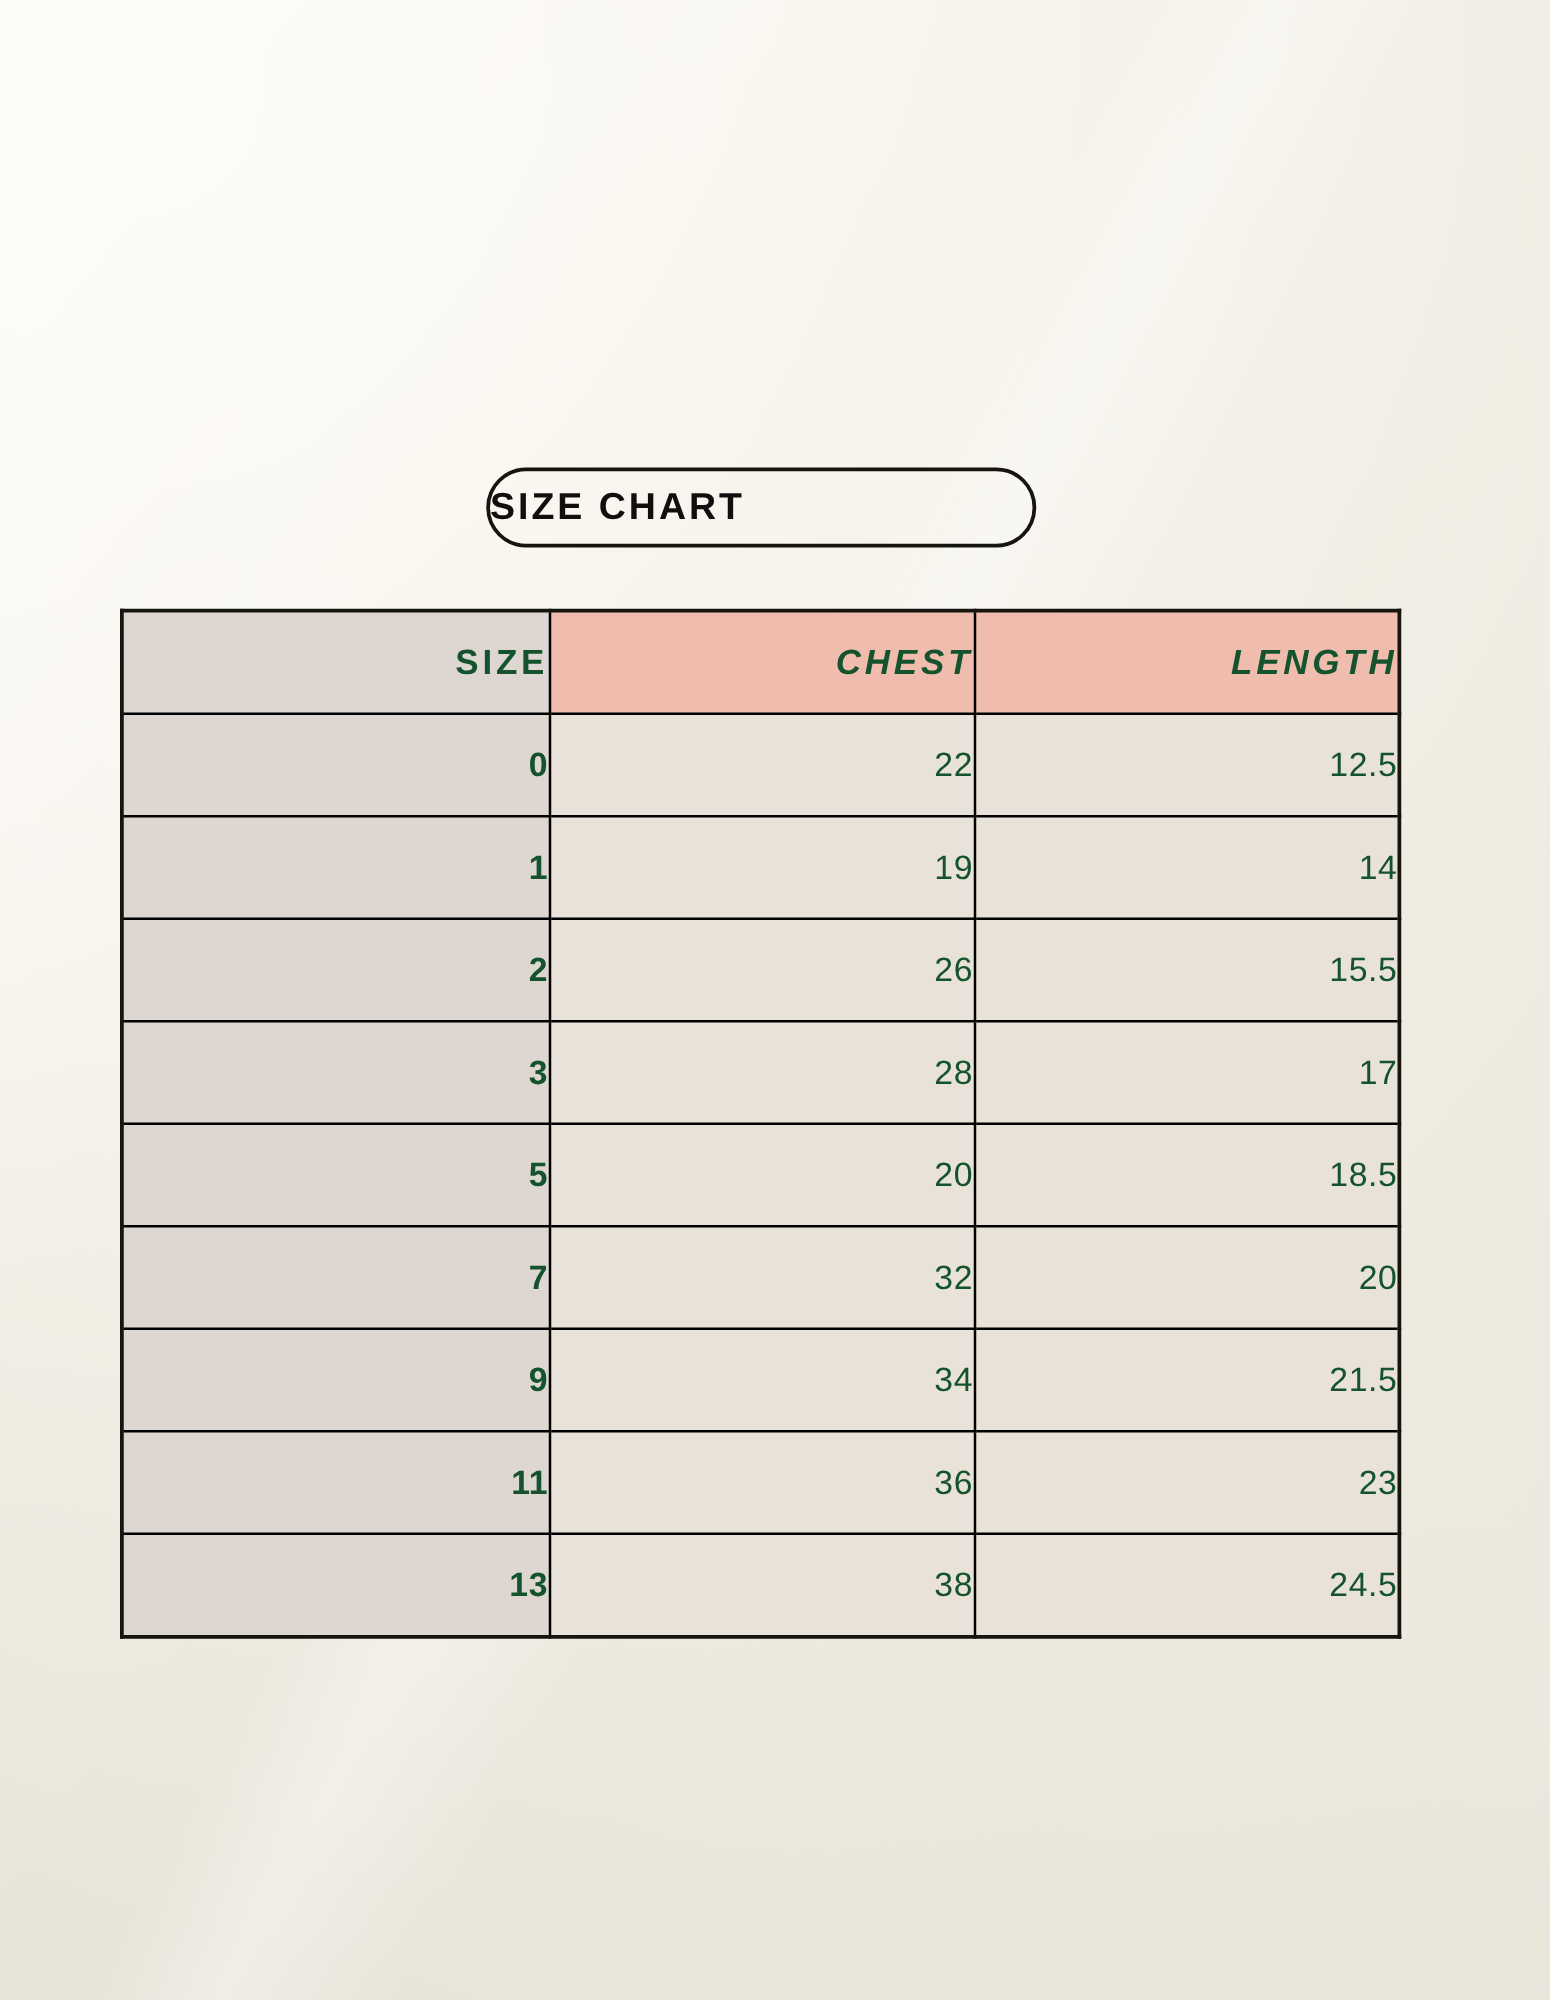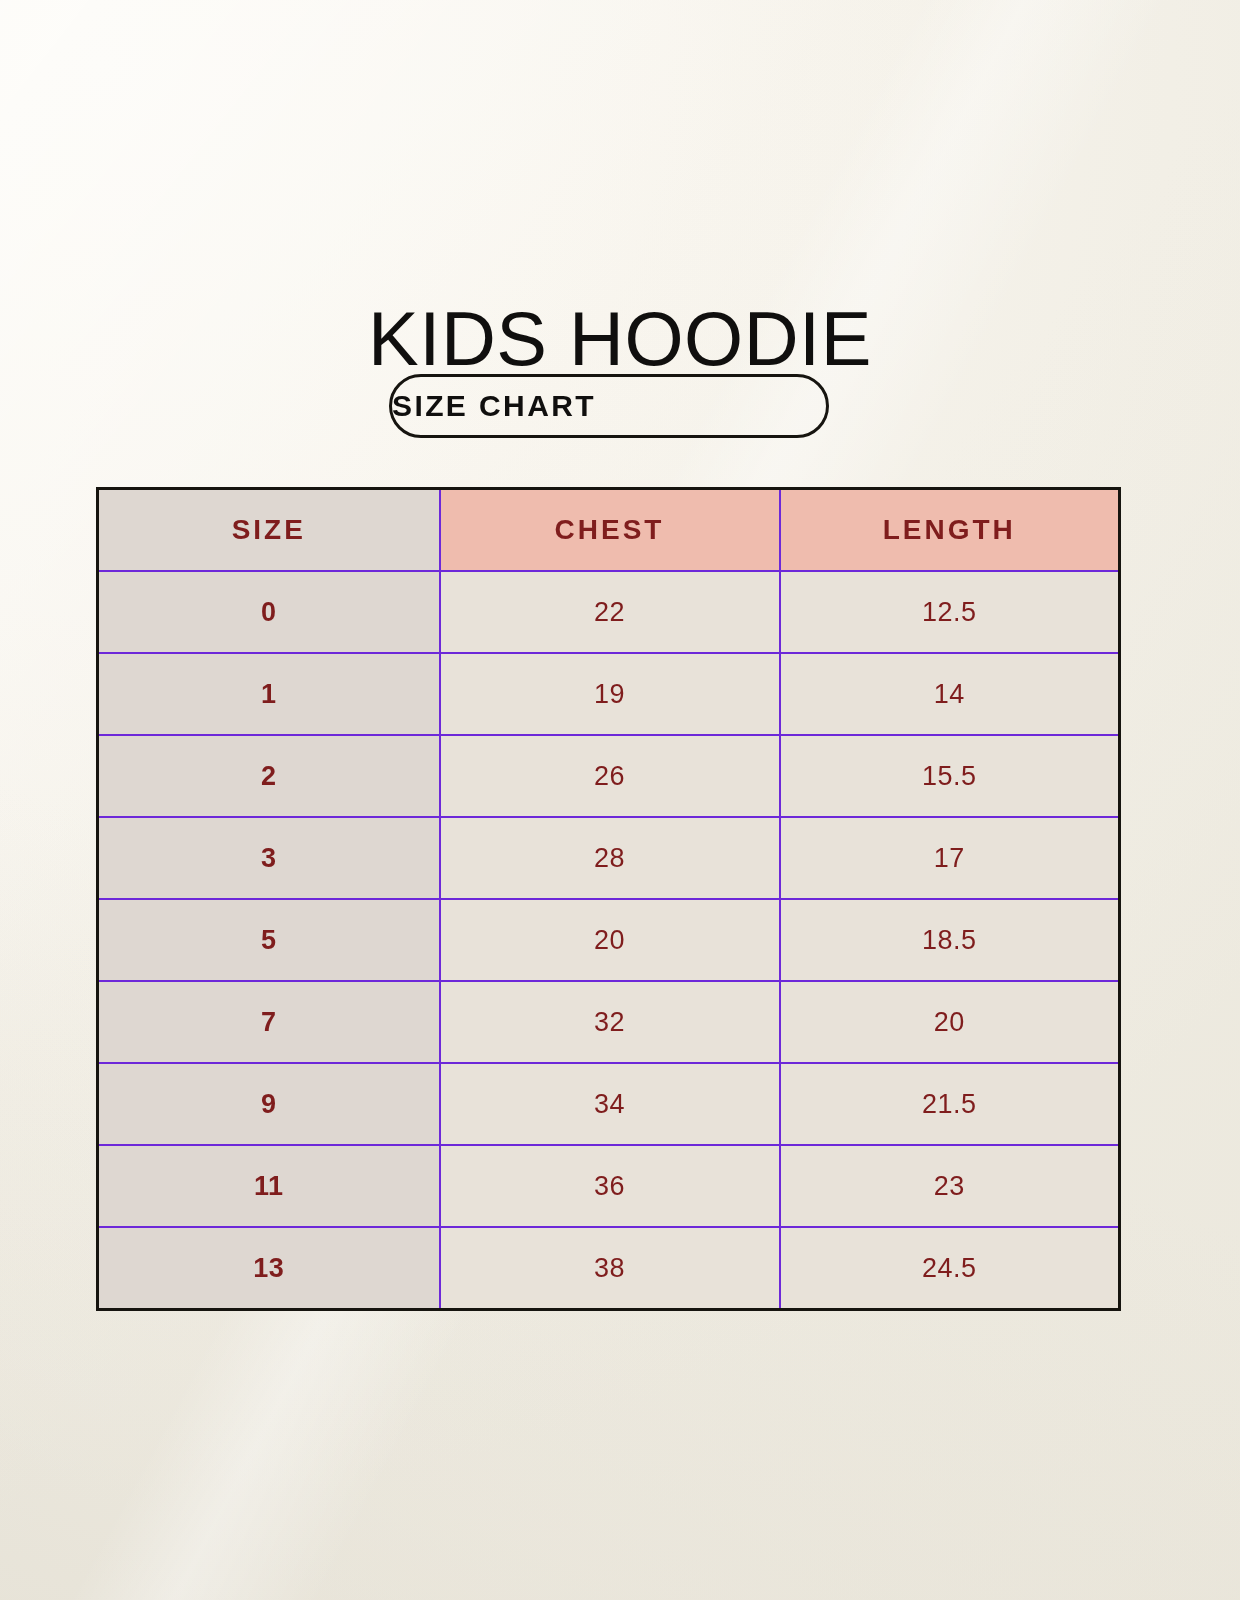--- a/index.html
+++ b/index.html
@@ -95,40 +95,41 @@
     border-collapse: collapse;
     table-layout: fixed;
     border: 3px solid #16140f;
   }
   table.size-table col.c-size   { width: 342px; }
   table.size-table col.c-chest  { width: 340px; }
   table.size-table col.c-length { width: 340px; }
 
   table.size-table th,
   table.size-table td {
-    border: 2px solid #6d28d9;
+    border: 2px solid #000000;
     height: 80px;
-    text-align: center;
+    text-align: right;
     vertical-align: middle;
     padding: 0;
-    color: #7f1d1d;
+    color: #14532d;
   }
 
   
   th.head-size {
     background: #ded7d1;
     font-size: 28px;
     font-weight: 700;
     letter-spacing: 3.0px;
   }
   th.head-measure {
     background: #efbcae;
     font-size: 28px;
     font-weight: 700;
     letter-spacing: 3.0px;
+    font-style: italic;
   }
 
   
   td.cell-size {
     background: #ded7d1;
     font-size: 27px;
     font-weight: 700;
     letter-spacing: 0.5px;
   }
   td.cell-value {
@@ -152,21 +153,20 @@
     white-space: nowrap;
   }
 </style>
 </head>
 <body>
 
 <div id="page"></div>
 
 <div id="content">
 
-  <h1 class="title">KIDS HOODIE</h1>
 
   <div class="pill">
     <span class="pill-label">SIZE CHART</span>
   </div>
 
   <div class="table-wrap">
     <table class="size-table">
       <colgroup>
         <col class="c-size">
         <col class="c-chest">

